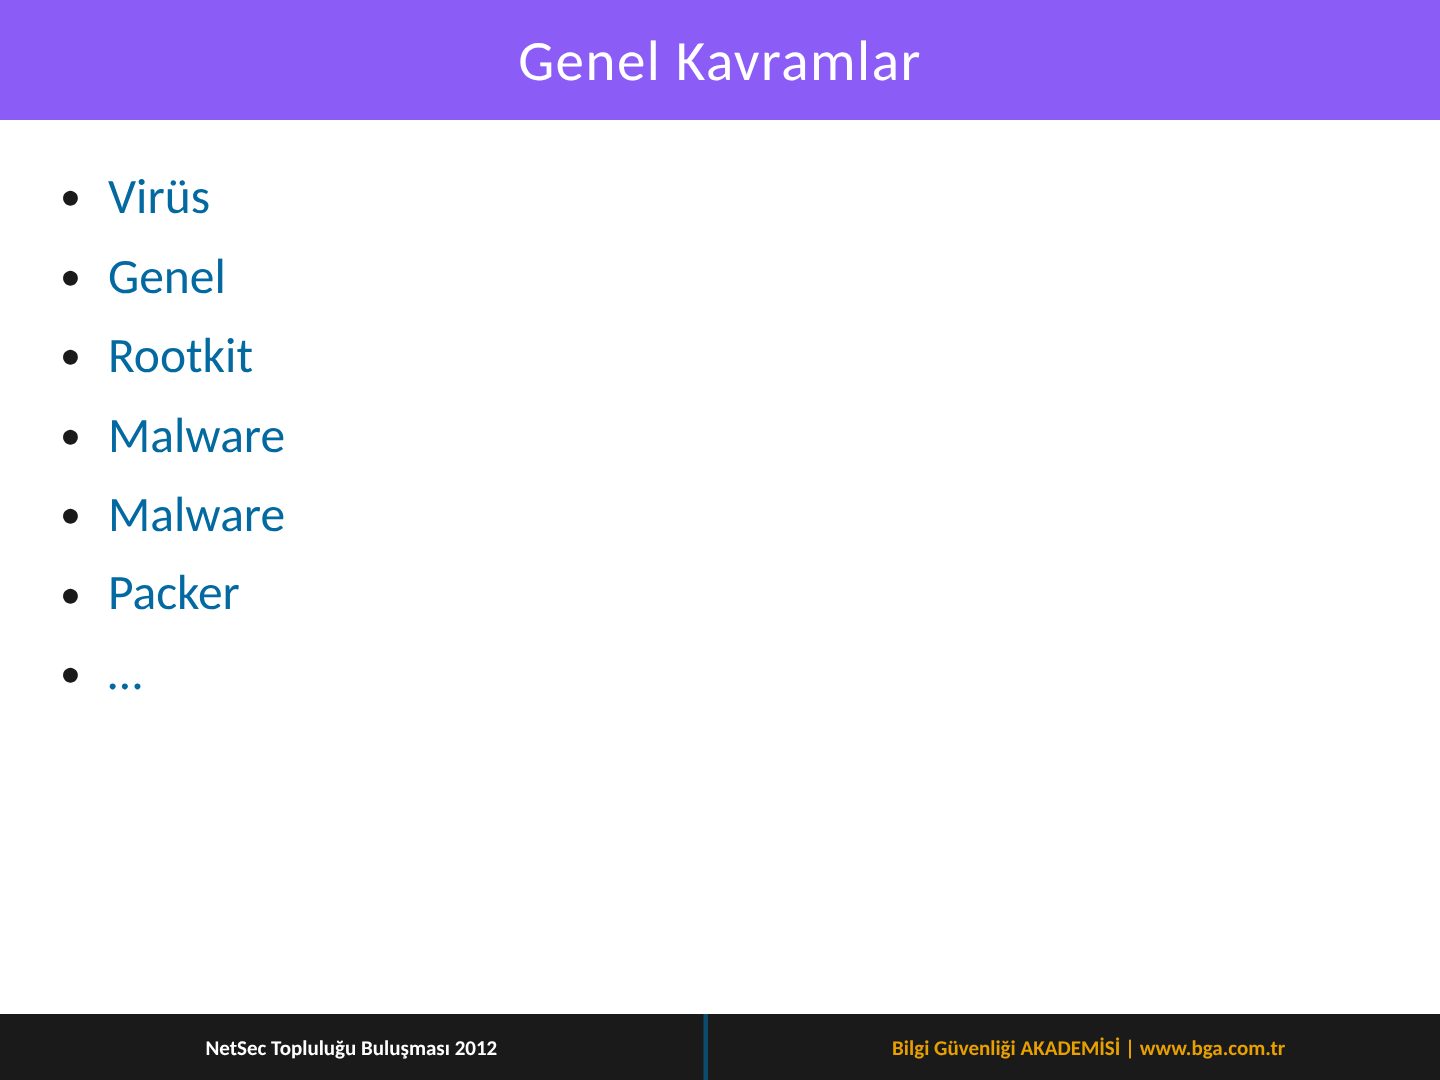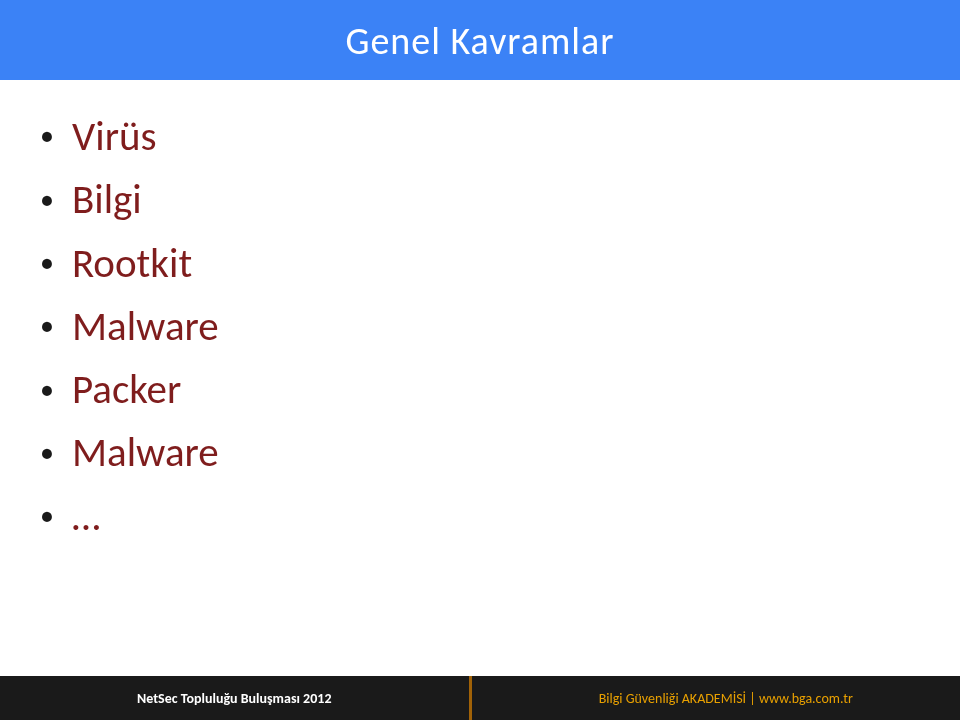--- a/index.html
+++ b/index.html
@@ -12,21 +12,21 @@
       width: 960px;
       height: 720px;
       background-color: #ffffff;
       font-family: 'Segoe UI', Calibri, Arial, sans-serif;
       display: flex;
       flex-direction: column;
       overflow: hidden;
     }
 
     #header {
-      background-color: #3b82f6;
+      background-color: #8b5cf6;
       color: #ffffff;
       text-align: center;
       padding: 18px 20px 16px 20px;
       flex-shrink: 0;
     }
 
     #header h1 {
       font-size: 38px;
       font-weight: 400;
       letter-spacing: 1px;
@@ -40,23 +40,23 @@
 
     #bullet-list {
       list-style: none;
       padding: 0;
       margin: 0;
     }
 
     #bullet-list li {
       display: flex;
       align-items: center;
-      font-size: 41px;
+      font-size: 33px;
       font-weight: 400;
-      color: #7f1d1d;
+      color: #0369a1;
       margin-bottom: 10px;
       line-height: 1.3;
     }
 
     #bullet-list li::before {
       content: '•';
       font-size: 28px;
       margin-right: 18px;
       color: #1a1a1a;
       flex-shrink: 0;
@@ -70,60 +70,60 @@
     }
 
     #footer-left {
       flex: 1;
       display: flex;
       align-items: center;
       justify-content: center;
       color: #ffffff;
       font-size: 14px;
       font-weight: 600;
-      border-right: 3px solid #a16207;
+      border-right: 3px solid #0c4a6e;
     }
 
     #footer-right {
       flex: 1;
       display: flex;
       align-items: center;
       justify-content: center;
       color: #e8a000;
       font-size: 14px;
-      font-weight: 400;
+      font-weight: 700;
       margin-left: 20px;
     }
   </style>
 </head>
 <body>
 
 <div id="header">
   <h1>Genel Kavramlar</h1>
 </div>
 
 <div id="main-content">
   <ul id="bullet-list">
   <li>
         <span>Virüs</span>
       </li>
       <li>
-        <span>Bilgi</span>
+        <span>Genel</span>
       </li>
       <li>
         <span>Rootkit</span>
       </li>
       <li>
         <span>Malware</span>
       </li>
       <li>
-        <span>Packer</span>
+        <span>Malware</span>
       </li>
       <li>
-        <span>Malware</span>
+        <span>Packer</span>
       </li>
       <li>
         <span>…</span>
       </li>
     </ul>
 </div>
 
 <div id="footer">
   <div id="footer-left">NetSec Topluluğu Buluşması 2012</div>
   <div id="footer-right">Bilgi Güvenliği AKADEMİSİ | www.bga.com.tr</div>

